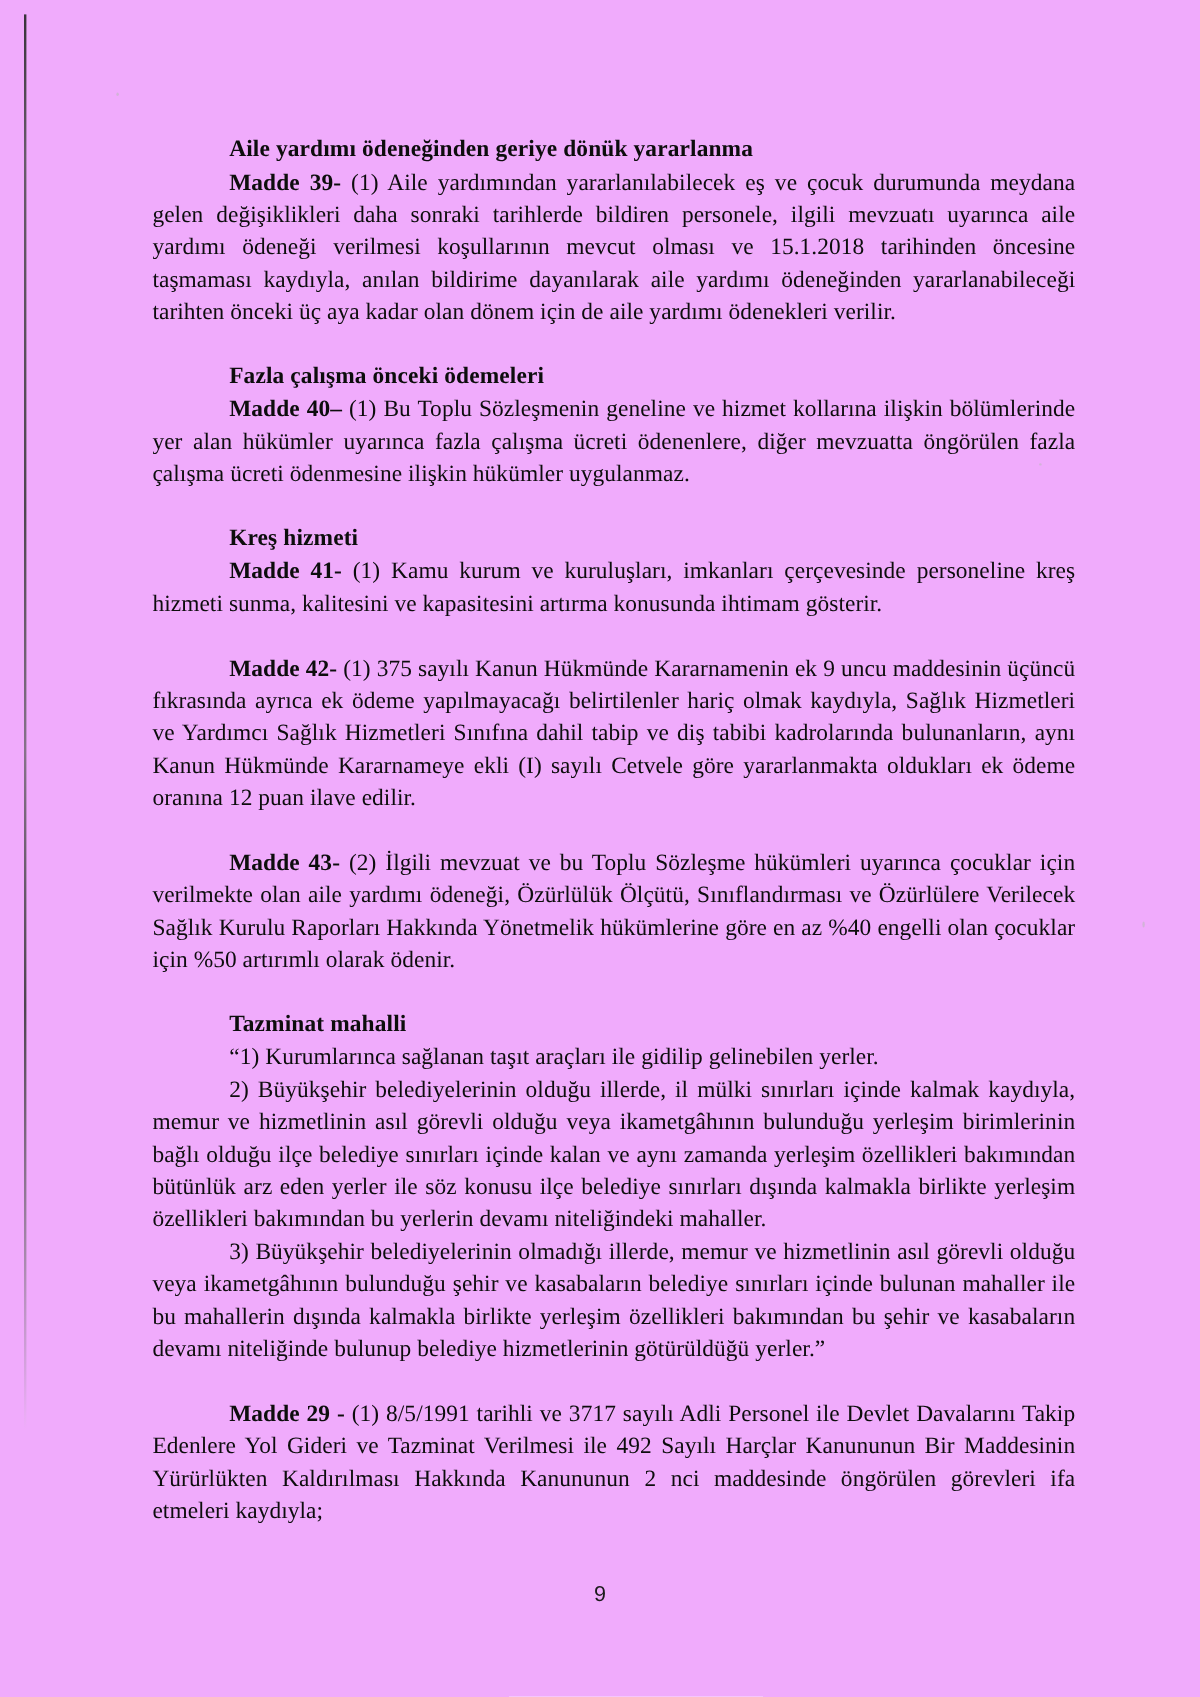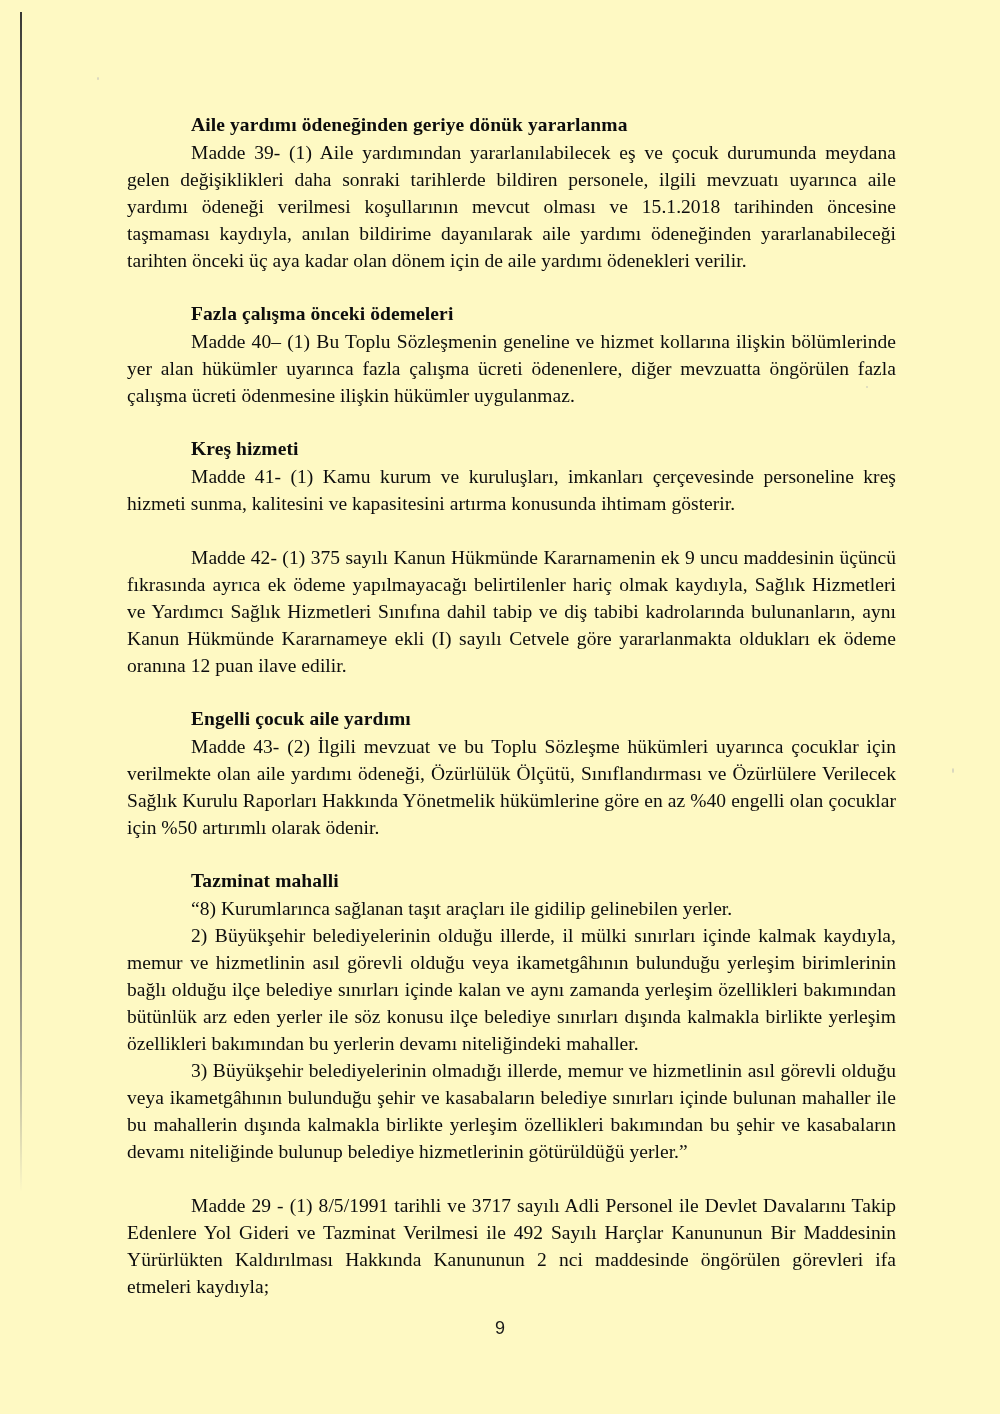--- a/index.html
+++ b/index.html
@@ -13,21 +13,21 @@
     font-family: "Liberation Serif", "DejaVu Serif", serif;
     color: #0d0d0d;
     position: relative;
     overflow: hidden;
   }
 
   
   #page {
     position: absolute;
     inset: 0;
-    background: #fef9c3;
+    background: #f0abfc;
   }
 
   
   #scan-edge-line {
     position: absolute;
     left: 20px;
     top: 12px;
     width: 1.6px;
     height: 1180px;
     background: linear-gradient(to bottom,
@@ -73,21 +73,21 @@
     text-align: justify;
     text-justify: inter-word;
     text-indent: 64px;
     line-height: 1.385;
     letter-spacing: 0.05px;
     -webkit-hyphens: none;
     hyphens: none;
   }
 
   p.para .mref {
-    font-weight: normal;
+    font-weight: bold;
   }
 
   
   .block { margin-bottom: 0; }
   .gap-md { height: 27px; }
 
   #page-number {
     position: absolute;
     left: 0;
     right: 0;
@@ -132,29 +132,28 @@
 
     <div class="gap-md"></div>
 
     <section class="block">
       <p class="para"><span class="mref">Madde 42-</span><span> (1) 375 sayılı Kanun Hükmünde Kararnamenin ek 9 uncu maddesinin üçüncü fıkrasında ayrıca ek ödeme yapılmayacağı belirtilenler hariç olmak kaydıyla, Sağlık Hizmetleri ve Yardımcı Sağlık Hizmetleri Sınıfına dahil tabip ve diş tabibi kadrolarında bulunanların, aynı Kanun Hükmünde Kararnameye ekli (I) sayılı Cetvele göre yararlanmakta oldukları ek ödeme oranına 12 puan ilave edilir.</span></p>
     </section>
 
     <div class="gap-md"></div>
 
     <section class="block">
-      <h2 class="heading">Engelli çocuk aile yardımı</h2>
       <p class="para"><span class="mref">Madde 43-</span><span> (2) İlgili mevzuat ve bu Toplu Sözleşme hükümleri uyarınca çocuklar için verilmekte olan aile yardımı ödeneği, Özürlülük Ölçütü, Sınıflandırması ve Özürlülere Verilecek Sağlık Kurulu Raporları Hakkında Yönetmelik hükümlerine göre en az %40 engelli olan çocuklar için %50 artırımlı olarak ödenir.</span></p>
     </section>
 
     <div class="gap-md"></div>
 
     <section class="block">
       <h2 class="heading">Tazminat mahalli</h2>
-      <p class="para">“8) Kurumlarınca sağlanan taşıt araçları ile gidilip gelinebilen yerler.</p>
+      <p class="para">“1) Kurumlarınca sağlanan taşıt araçları ile gidilip gelinebilen yerler.</p>
       <p class="para">2) Büyükşehir belediyelerinin olduğu illerde, il mülki sınırları içinde kalmak kaydıyla, memur ve hizmetlinin asıl görevli olduğu veya ikametgâhının bulunduğu yerleşim birimlerinin bağlı olduğu ilçe belediye sınırları içinde kalan ve aynı zamanda yerleşim özellikleri bakımından bütünlük arz eden yerler ile söz konusu ilçe belediye sınırları dışında kalmakla birlikte yerleşim özellikleri bakımından bu yerlerin devamı niteliğindeki mahaller.</p>
       <p class="para">3) Büyükşehir belediyelerinin olmadığı illerde, memur ve hizmetlinin asıl görevli olduğu veya ikametgâhının bulunduğu şehir ve kasabaların belediye sınırları içinde bulunan mahaller ile bu mahallerin dışında kalmakla birlikte yerleşim özellikleri bakımından bu şehir ve kasabaların devamı niteliğinde bulunup belediye hizmetlerinin götürüldüğü yerler.”</p>
     </section>
 
     <div class="gap-md"></div>
 
     <section class="block">
       <p class="para"><span class="mref">Madde 29 -</span><span> (1) 8/5/1991 tarihli ve 3717 sayılı Adli Personel ile Devlet Davalarını Takip Edenlere Yol Gideri ve Tazminat Verilmesi ile 492 Sayılı Harçlar Kanununun Bir Maddesinin Yürürlükten Kaldırılması Hakkında Kanununun 2 nci maddesinde öngörülen görevleri ifa etmeleri kaydıyla;</span></p>
     </section>
 

